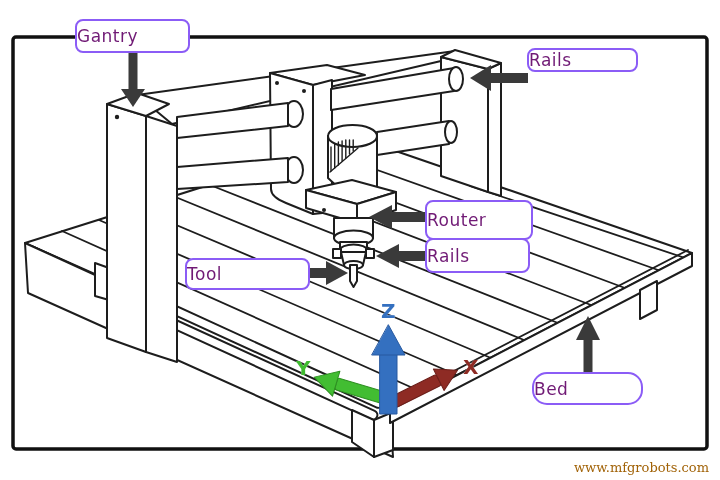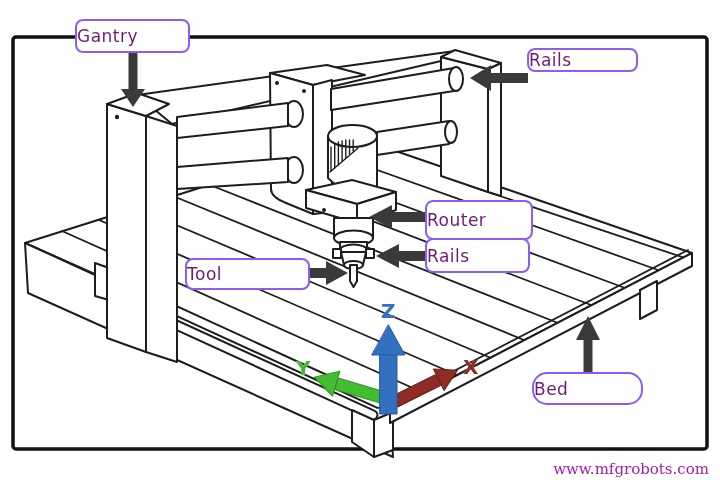--- a/index.html
+++ b/index.html
@@ -22,21 +22,21 @@
   .lb-bed    { left:532px; top:372px; width:111px; height:33px;border-radius:15px; }
   .axis-letter {
     position:absolute; font-weight:bold; font-size:20px; line-height:1;
     z-index:4; text-shadow:0 0 1px rgba(255,255,255,0.8);
   }
   .ax-z { left:381px; top:301px; color:#3470c0; }
   .ax-x { left:463px; top:357px; color:#8e2b24; }
   .ax-y { left:296px; top:358px; color:#3fbb30; }
   .watermark {
     position:absolute; right:11px; top:460px; z-index:6;
-    font-family:"DejaVu Serif", serif; font-size:15px; color:#a21caf;
+    font-family:"DejaVu Serif", serif; font-size:13px; color:#a16207;
   }
 </style>
 </head>
 <body>
 
 <div class="stage">
 
   <svg width="720" height="480" viewBox="0 0 720 480">
     <g fill="#ffffff" stroke="#1d1d1d" stroke-width="2" stroke-linejoin="round" stroke-linecap="round">
 

